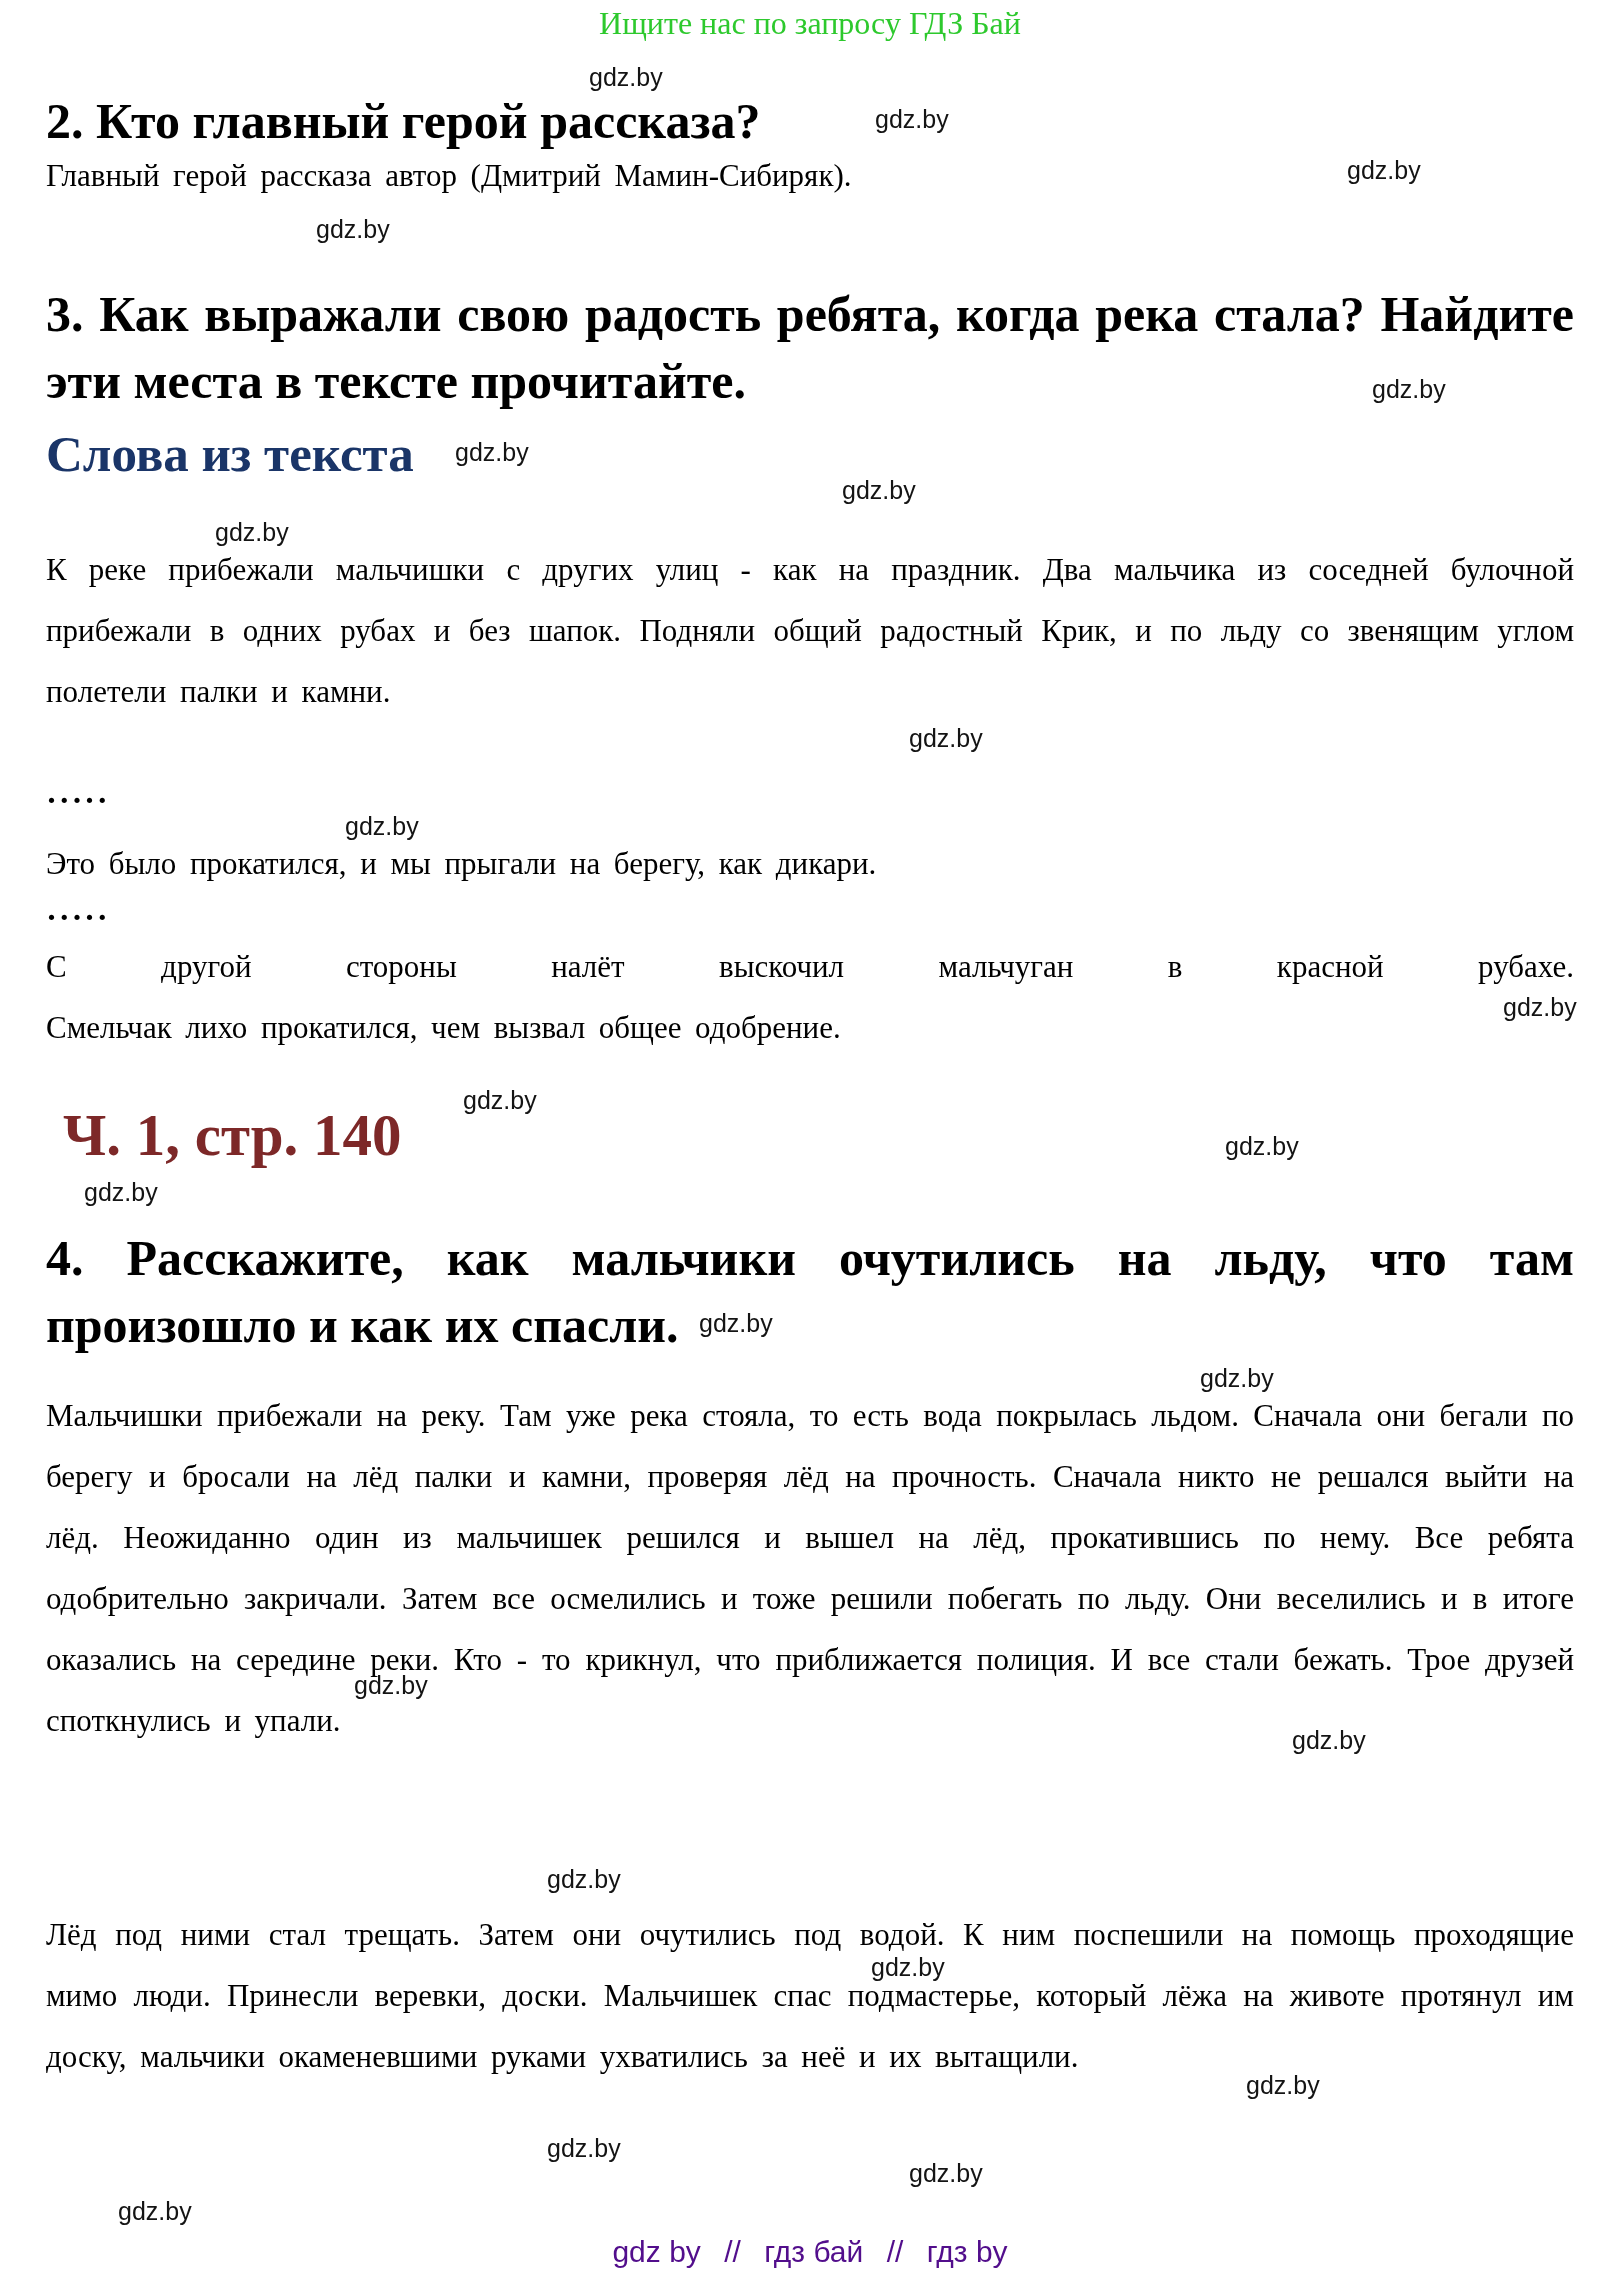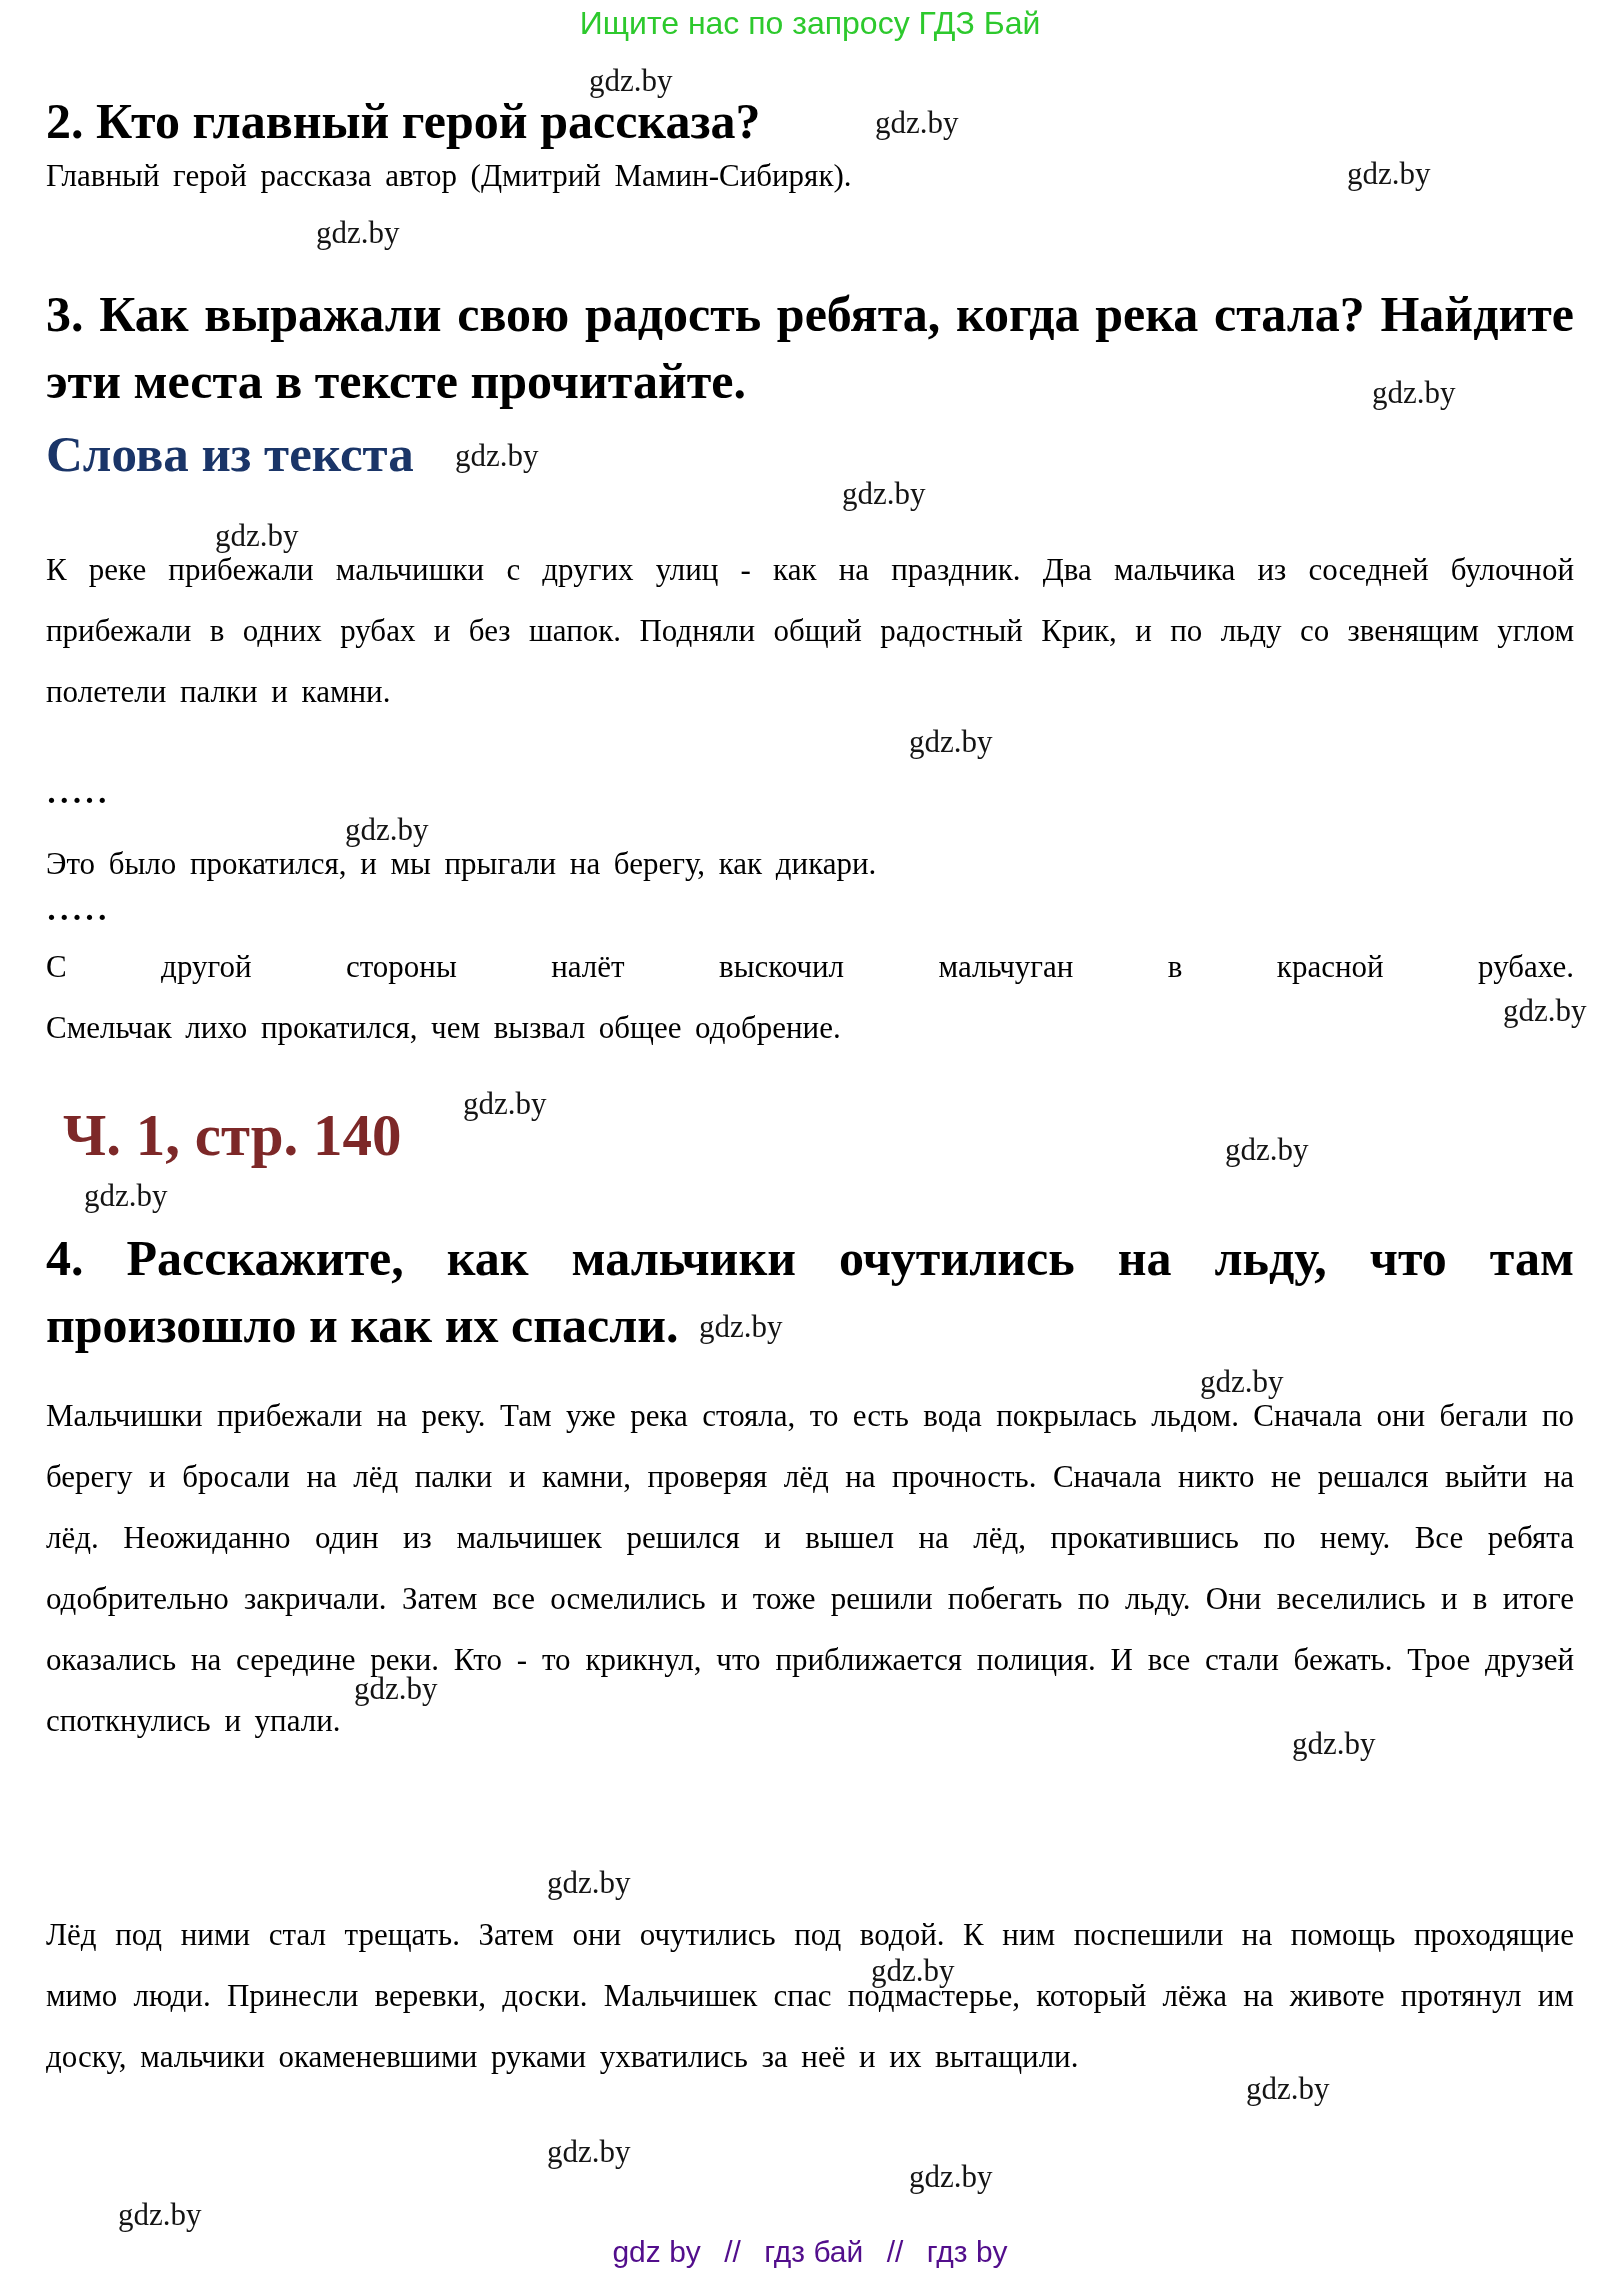--- a/index.html
+++ b/index.html
@@ -9,21 +9,21 @@
     height: 2295px;
     background: #ffffff;
     font-family: "Liberation Serif", serif;
     color: var(--text_black, #000);
     overflow: hidden;
   }
   .abs { position: absolute; }
   .banner {
     top: 5px; left: 0; width: 100%;
     text-align: center;
-    font-family: Liberation Sans, sans-serif;
+    font-family: Liberation Serif, serif;
     font-size: 32px;
     color: var(--banner_green, #2dc92d);
   }
   .col { left: 46px; width: 1528px; }
   .q {
     font-weight: bold;
     font-size: 50px;
     line-height: 67px;
     text-align: justify;
   }
@@ -43,22 +43,22 @@
   }
   .red-head {
     color: var(--heading_maroon, #7d2828);
     font-weight: bold;
     font-size: 59px;
     line-height: 52px;
   }
   .dots { font-size: 44px; line-height: 61px; letter-spacing: 1.7px; }
   .wm {
     position: absolute;
-    font-family: Liberation Serif, serif;
-    font-size: 31px;
+    font-family: Liberation Sans, sans-serif;
+    font-size: 25px;
     color: var(--watermark_gray, #141414);
     white-space: nowrap;
   }
   .footer {
     top: 2235px; left: 0; width: 100%;
     text-align: center;
     font-family: "Liberation Sans", sans-serif;
     font-size: 30px;
     color: var(--footer_purple, #520e8c);
   }

